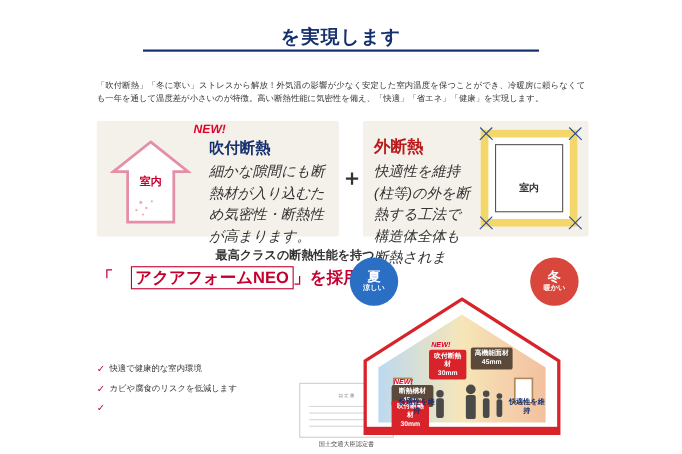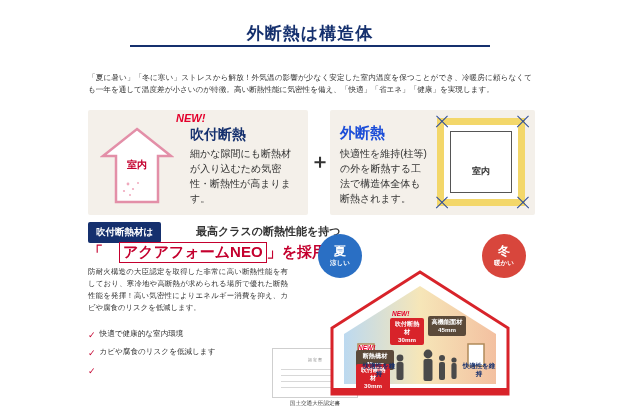--- a/index.html
+++ b/index.html
@@ -56,24 +56,24 @@
   .house svg{display:block;}
   .house-label{
     position:absolute;left:113px;top:158px;width:48px;text-align:center;
     font-size:10px;font-weight:bold;color:#c4002e;
   }
 
   .panel-head{
     position:absolute;font-weight:bold;
   }
   .head-left{left:190px;top:126px;font-size:14px;color:#15306e;}
-  .head-right{left:340px;top:124px;font-size:15px;color:#1d4ed8;}
+  .head-right{left:340px;top:124px;font-size:15px;color:#b91c1c;}
 
   .panel-text{
-    position:absolute;font-size:10px;line-height:1.5;color:#333;
+    position:absolute;font-size:13px;line-height:1.5;color:#333;font-style:italic;
   }
   .text-left{left:190px;top:146px;width:108px;}
   .text-right{left:340px;top:146px;width:88px;}
 
   
   .frame{
     position:absolute;left:437px;top:118px;width:88px;height:88px;
   }
   .frame .outer{
     position:absolute;inset:0;border:7px solid #f3d76a;background:#fff;
@@ -117,21 +117,21 @@
   .checks{
     position:absolute;left:88px;top:330px;width:180px;
   }
   .check-row{
     display:flex;align-items:flex-start;margin-bottom:7px;
   }
   .check-mark{
     color:#c4002e;font-size:9px;font-weight:bold;margin-right:4px;line-height:1.2;
   }
   .check-text{
-    font-size:7.6px;line-height:1.3;color:#333;font-family:Liberation Mono, monospace;
+    font-size:7.6px;line-height:1.3;color:#333;
   }
 
   
   .cert{
     position:absolute;left:272px;top:348px;width:86px;height:50px;background:#fff;
     border:1px solid #cfcfcf;
   }
   .cert .c-line{
     position:absolute;left:8px;right:8px;height:1px;background:#d8d8d8;
   }
@@ -191,24 +191,24 @@
 
   
   [data-name]{box-sizing:border-box;}
 </style>
 </head>
 <body>
 
 <div class="page" data-name="page-root">
 
   <div class="title-bar" data-name="page-title">
-    <span class="title" data-name="page-title-text">外断熱は構造体</span>
+    <span class="title" data-name="page-title-text">を実現します</span>
   </div>
   <div class="title-rule" data-name="title-divider"></div>
-  <div class="lead" data-name="lead-paragraph">「夏に暑い」「冬に寒い」ストレスから解放！外気温の影響が少なく安定した室内温度を保つことができ、冷暖房に頼らなくても一年を通して温度差が小さいのが特徴。高い断熱性能に気密性を備え、「快適」「省エネ」「健康」を実現します。</div>
+  <div class="lead" data-name="lead-paragraph">「吹付断熱」「冬に寒い」ストレスから解放！外気温の影響が少なく安定した室内温度を保つことができ、冷暖房に頼らなくても一年を通して温度差が小さいのが特徴。高い断熱性能に気密性を備え、「快適」「省エネ」「健康」を実現します。</div>
 
   <div class="panel panel-left" data-name="panel-spray-insulation"></div>
   <div class="new-badge badge-left" data-name="new-badge-icon">NEW!</div>
 
   <div class="house" data-name="house-outline-icon">
     <svg width="74" height="80" viewBox="0 0 74 80" aria-hidden="true">
       <path d="M37 3 L71 30 L58 30 L58 76 L16 76 L16 30 L3 30 Z" fill="#ffffff" stroke="#e38fa8" stroke-width="2.5"></path>
       <circle cx="28" cy="58" r="1.4" fill="#f0a9bd"></circle>
       <circle cx="33" cy="63" r="1.1" fill="#f0a9bd"></circle>
       <circle cx="24" cy="65" r="1.1" fill="#f0a9bd"></circle>
@@ -231,28 +231,26 @@
     <div class="outer" data-name="frame-outer-insulation"></div>
     <div class="inner" data-name="frame-inner-room">
       <div class="inner-label" data-name="frame-interior-label">室内</div>
     </div>
     <div class="x x1" data-name="corner-brace-icon"></div>
     <div class="x x2" data-name="corner-brace-icon"></div>
     <div class="x x3" data-name="corner-brace-icon"></div>
     <div class="x x4" data-name="corner-brace-icon"></div>
   </div>
 
-  <div class="pill" data-name="spray-material-pill">吹付断熱材は</div>
   <div class="pill-after" data-name="spray-material-pill-suffix">最高クラスの断熱性能を持つ</div>
 
   <div class="big-red" data-name="product-headline">
     <span data-name="product-headline-prefix">「</span><span class="box" data-name="product-name">アクアフォームNEO</span><span data-name="product-headline-suffix">」を採用！</span>
   </div>
 
-  <div class="body-text" data-name="product-description">防耐火構造の大臣認定を取得した非常に高い断熱性能を有しており、寒冷地や高断熱が求められる場所で優れた断熱性能を発揮！高い気密性によりエネルギー消費を抑え、カビや腐食のリスクを低減します。</div>
 
   <div class="checks" data-name="benefit-list">
     <div class="check-row" data-name="list-item">
       <span class="check-mark" data-name="check-icon">✓</span>
       <span class="check-text" data-name="benefit-label">快適で健康的な室内環境</span>
     </div>
     <div class="check-row" data-name="list-item">
       <span class="check-mark" data-name="check-icon">✓</span>
       <span class="check-text" data-name="benefit-label">カビや腐食のリスクを低減します</span>
     </div>

